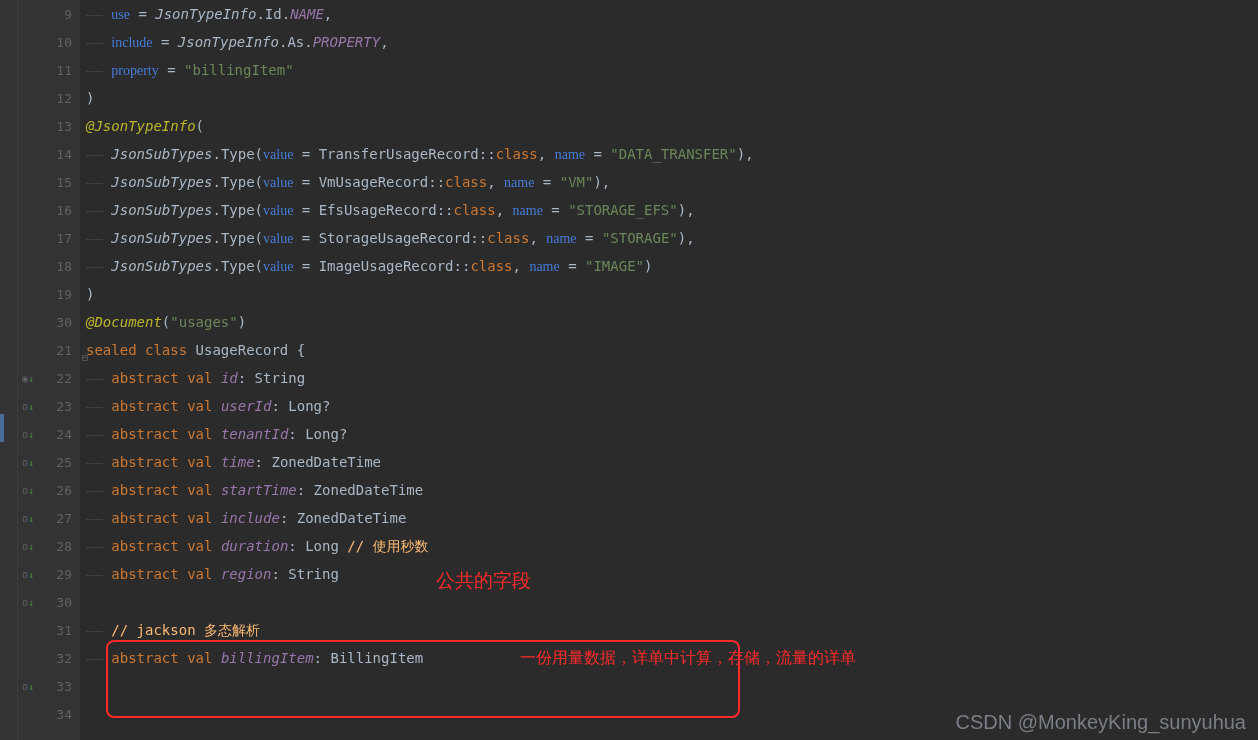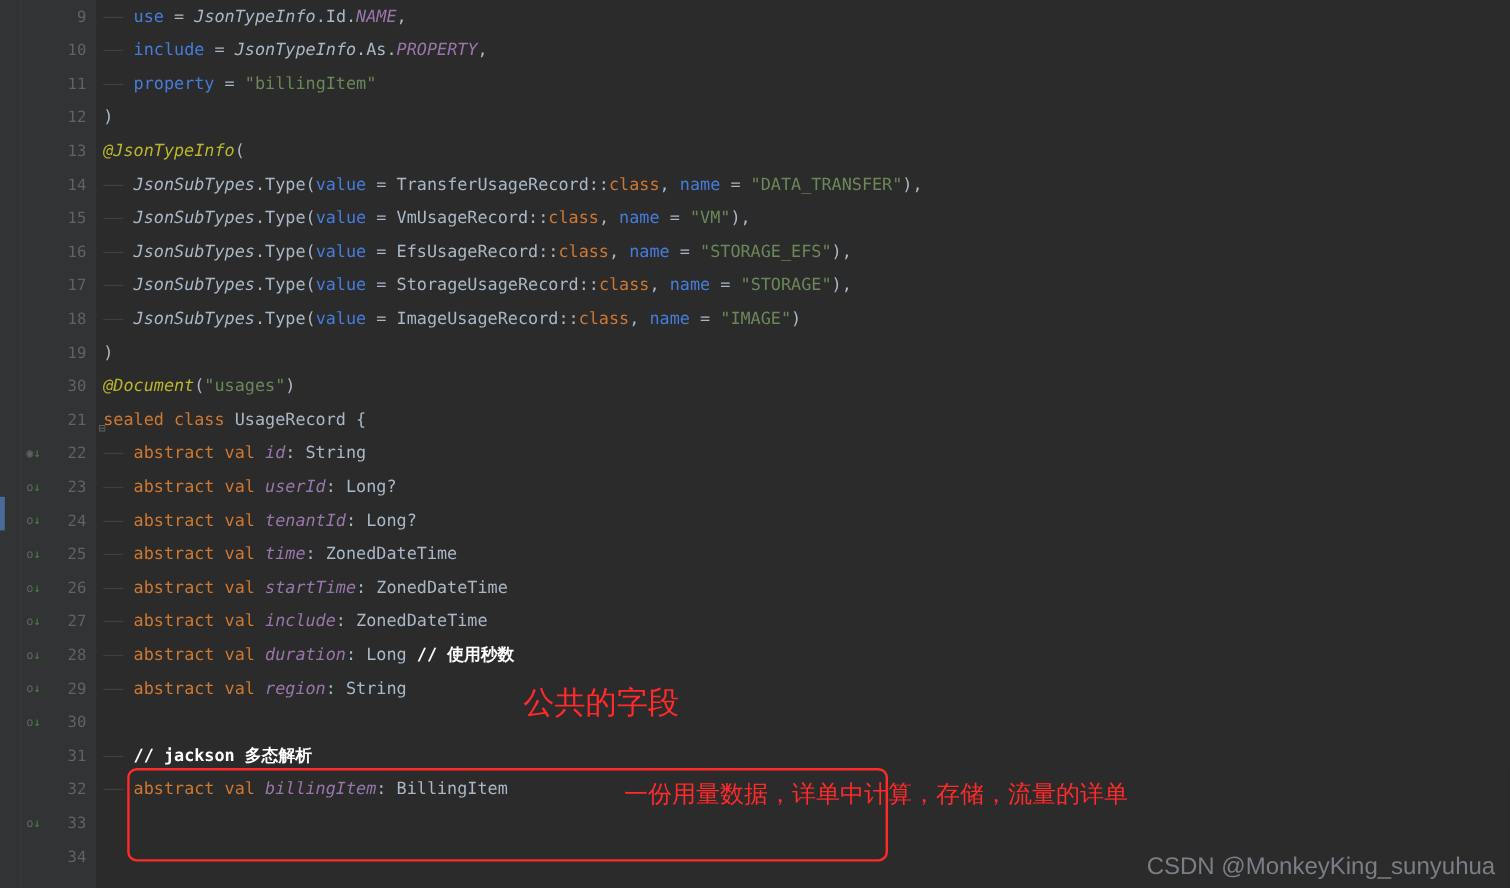--- a/index.html
+++ b/index.html
@@ -77,51 +77,51 @@
   font-size: 10px;
   top: 8px;
 }
 .dots {
   color: #404040;
 }
 
 .annotation { color: #bbb529; font-style: italic; }
 .keyword { color: #cc7832; }
 .string { color: #6a8759; }
-.param { color: #467cda; }
+.param { color: #467cda; font-family: Liberation Serif, serif; }
 .constant { color: #9876aa; font-style: italic; }
 .classname { color: #a9b7c6; }
-.comment { color: #ffffff; font-weight: bold; }
+.comment { color: #fdba74; }
 .punct { color: #a9b7c6; }
 .italic { font-style: italic; }
 
 
 .red-box {
   position: absolute;
   border: 2px solid #ff2a2a;
   border-radius: 8px;
   left: 106px;
   top: 640px;
   width: 634px;
   height: 78px;
   pointer-events: none;
 }
 .anno1 {
   position: absolute;
   color: #ff2a2a;
-  font-size: 26px;
+  font-size: 19px;
   left: 436px;
   top: 568px;
   pointer-events: none;
   font-family: Liberation Mono, monospace;
 }
 .anno2 {
   position: absolute;
   color: #ff2a2a;
-  font-size: 20px;
+  font-size: 16px;
   left: 520px;
   top: 648px;
   pointer-events: none;
   font-family: sans-serif;
   width: 640px;
 }
 .watermark {
   position: absolute;
   right: 12px;
   bottom: 6px;

